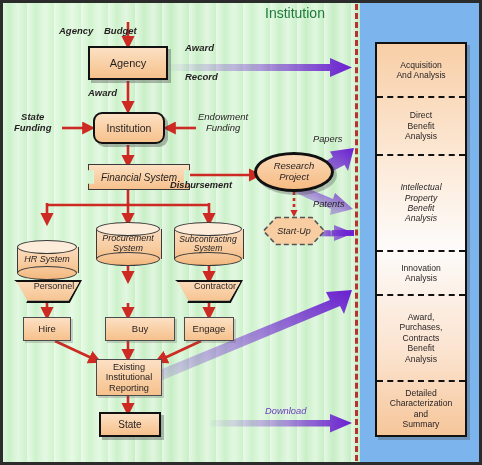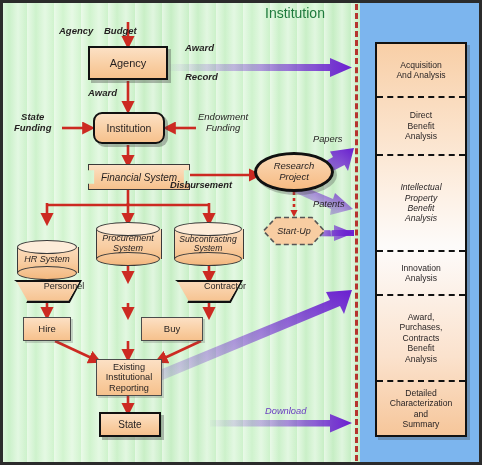--- a/index.html
+++ b/index.html
@@ -80,21 +80,21 @@
     position:absolute;left:0;top:0;width:100%;height:100%;
     background:linear-gradient(180deg,#fbdcbd,#f6c18d);
     clip-path:polygon(0 0,100% 0,82% 100%,18% 100%);
   }
   .trap .edge{
     position:absolute;left:0;top:0;width:100%;height:100%;
     background:#111;
     clip-path:polygon(0 0,100% 0,82% 100%,18% 100%, 19.6% 89%, 80.4% 89%, 96% 9%, 4% 9%);
   }
   .trap .txt{
-    position:absolute;left:16px;top:0;width:100%;height:100%;
+    position:absolute;left:6px;top:0;width:100%;height:100%;
     display:flex;align-items:center;justify-content:center;
     padding-bottom:12px;box-sizing:border-box;color:#231f20;
   }
   
   .ellipse{
     position:absolute;border-radius:50%;
     background:linear-gradient(180deg,#fbd9b7,#f6bb83);
     border:3px solid #111;box-shadow:3px 3px 0 rgba(70,70,70,.30);
     display:flex;align-items:center;justify-content:center;text-align:center;
     font-style:italic;color:#231f20;line-height:1.15;box-sizing:border-box;
@@ -252,21 +252,22 @@
     <div class="shape" style="clip-path:polygon(4% 9%,96% 9%,80.4% 89%,19.6% 89%);"></div>
     <div class="txt" style="font-size:9px;">Personnel</div>
   </div>
   <div class="trap" style="left:175px;top:280px;width:68px;height:23px;">
     <div class="edge"></div>
     <div class="shape" style="clip-path:polygon(4% 9%,96% 9%,80.4% 89%,19.6% 89%);"></div>
     <div class="txt" style="font-size:9px;">Contractor</div>
   </div>
 
   <div class="box thin" style="left:23px;top:317px;width:48px;height:24px;font-size:9.5px;text-align:right;">Hire</div>
-  <div class="box thin" style="left:105px;top:317px;width:62px;height:24px;font-size:9.5px;margin-left:36px;">Buy</div>
+  <div class="box thin" style="left:105px;top:317px;width:70px;height:24px;font-size:9.5px;">Buy</div>
+  <div class="box thin" style="left:184px;top:317px;width:50px;height:24px;font-size:9.5px;">Engage</div>
 
   <div class="box thin" style="left:96px;top:359px;width:66px;height:37px;font-size:9.2px;white-space:pre-line;">Existing
 Institutional
 Reporting</div>
 
   <div class="box heavy" style="left:99px;top:412px;width:62px;height:25px;font-size:10px;">State</div>
 
   <div class="ellipse" style="left:254px;top:152px;width:80px;height:40px;font-size:9.5px;white-space:pre-line;">Research
 Project</div>
 

